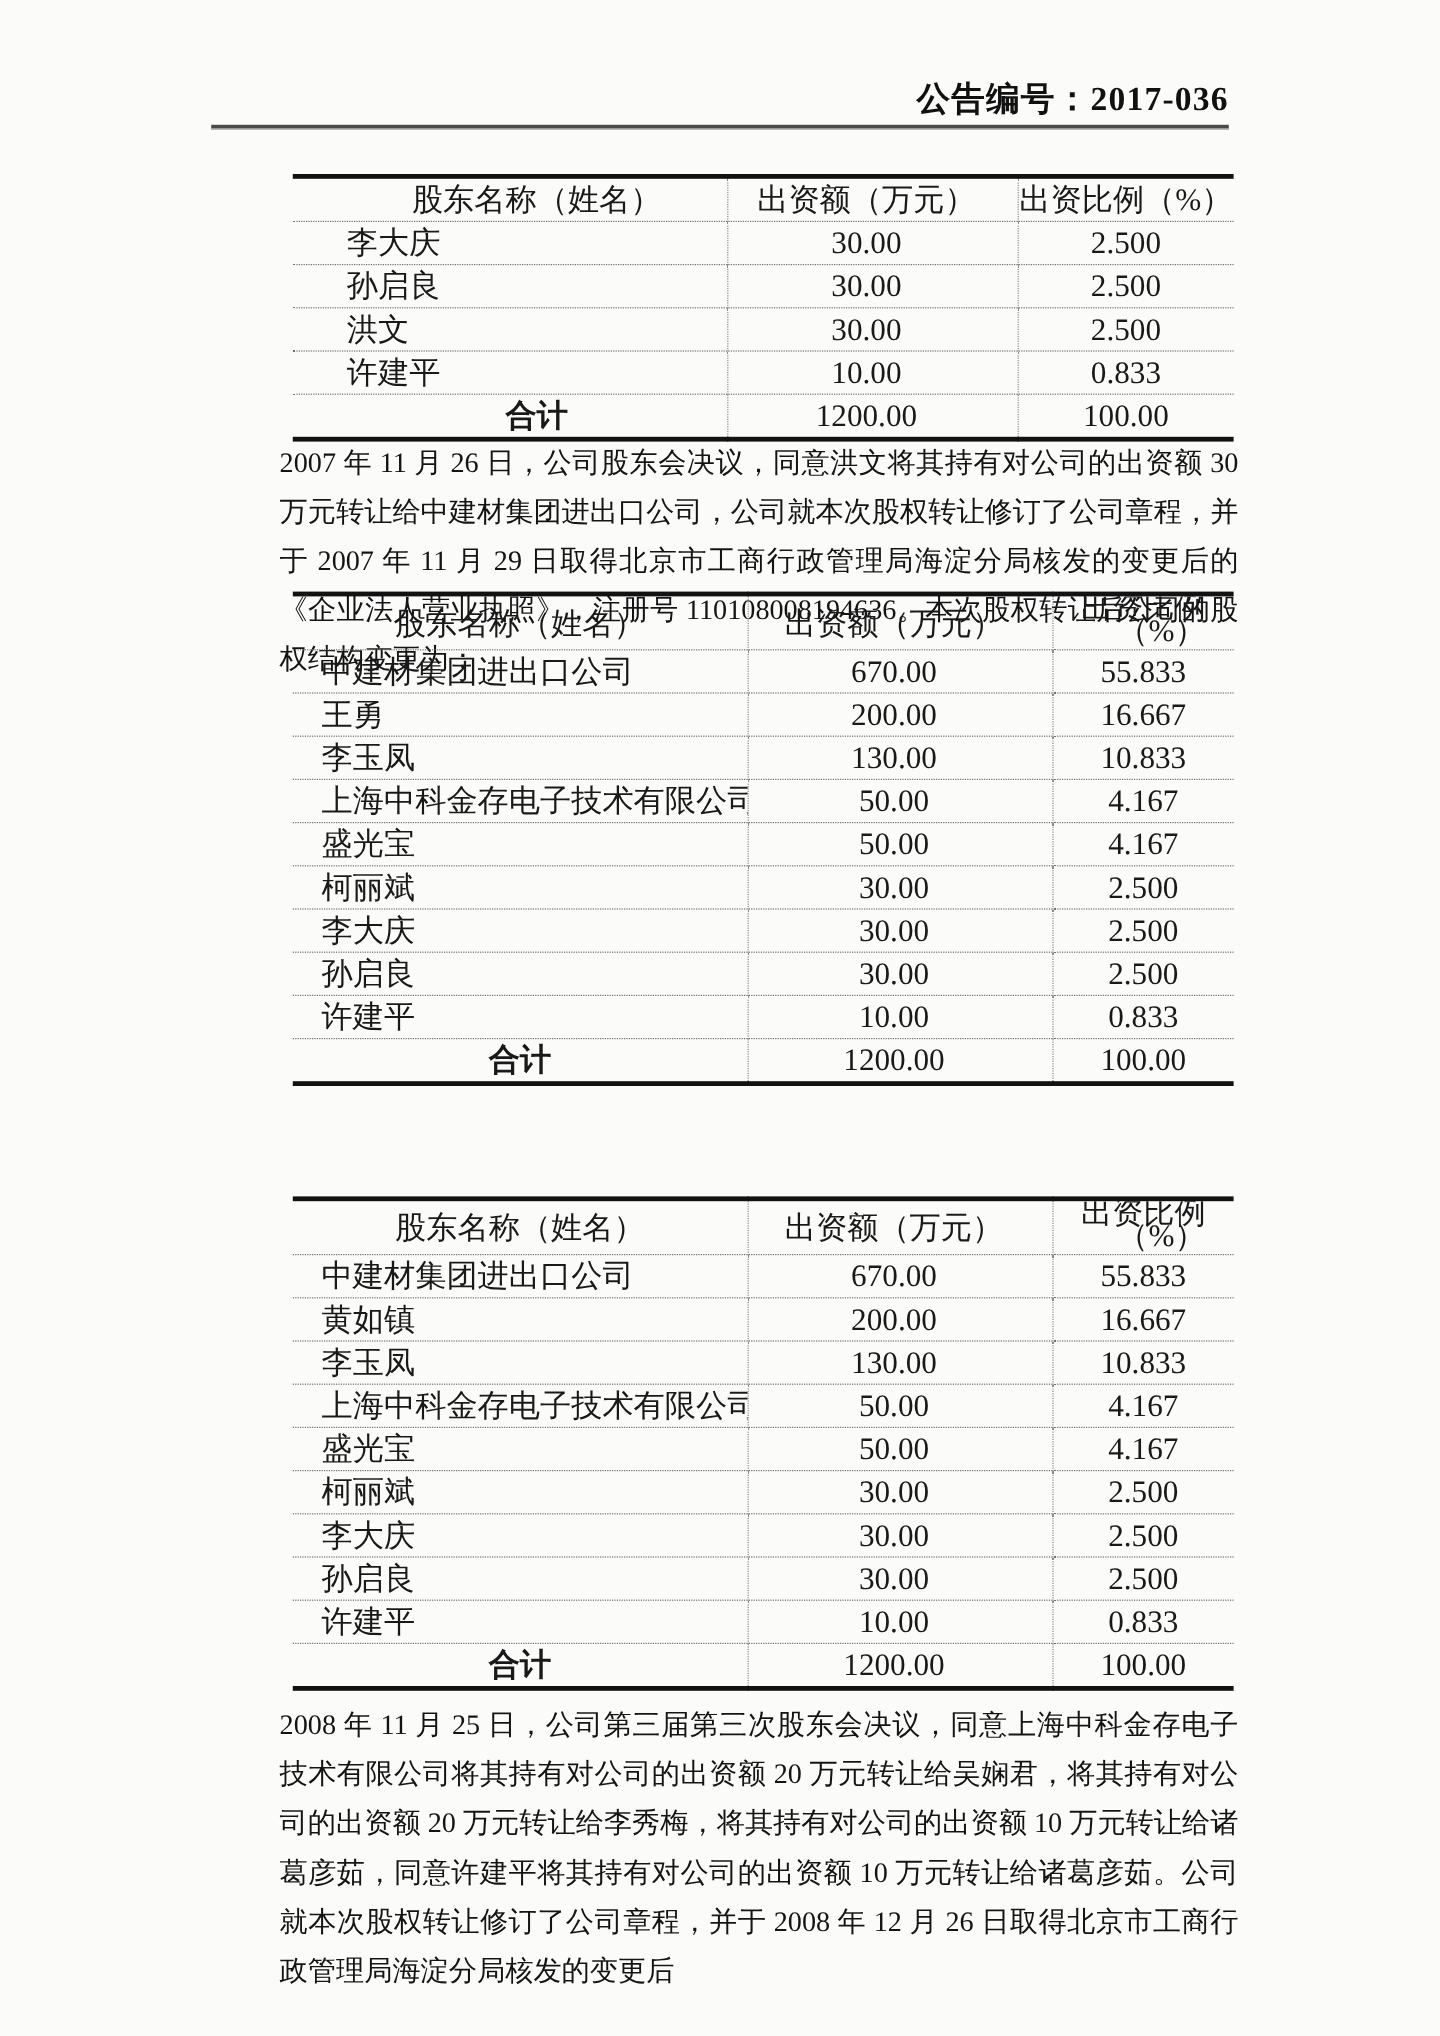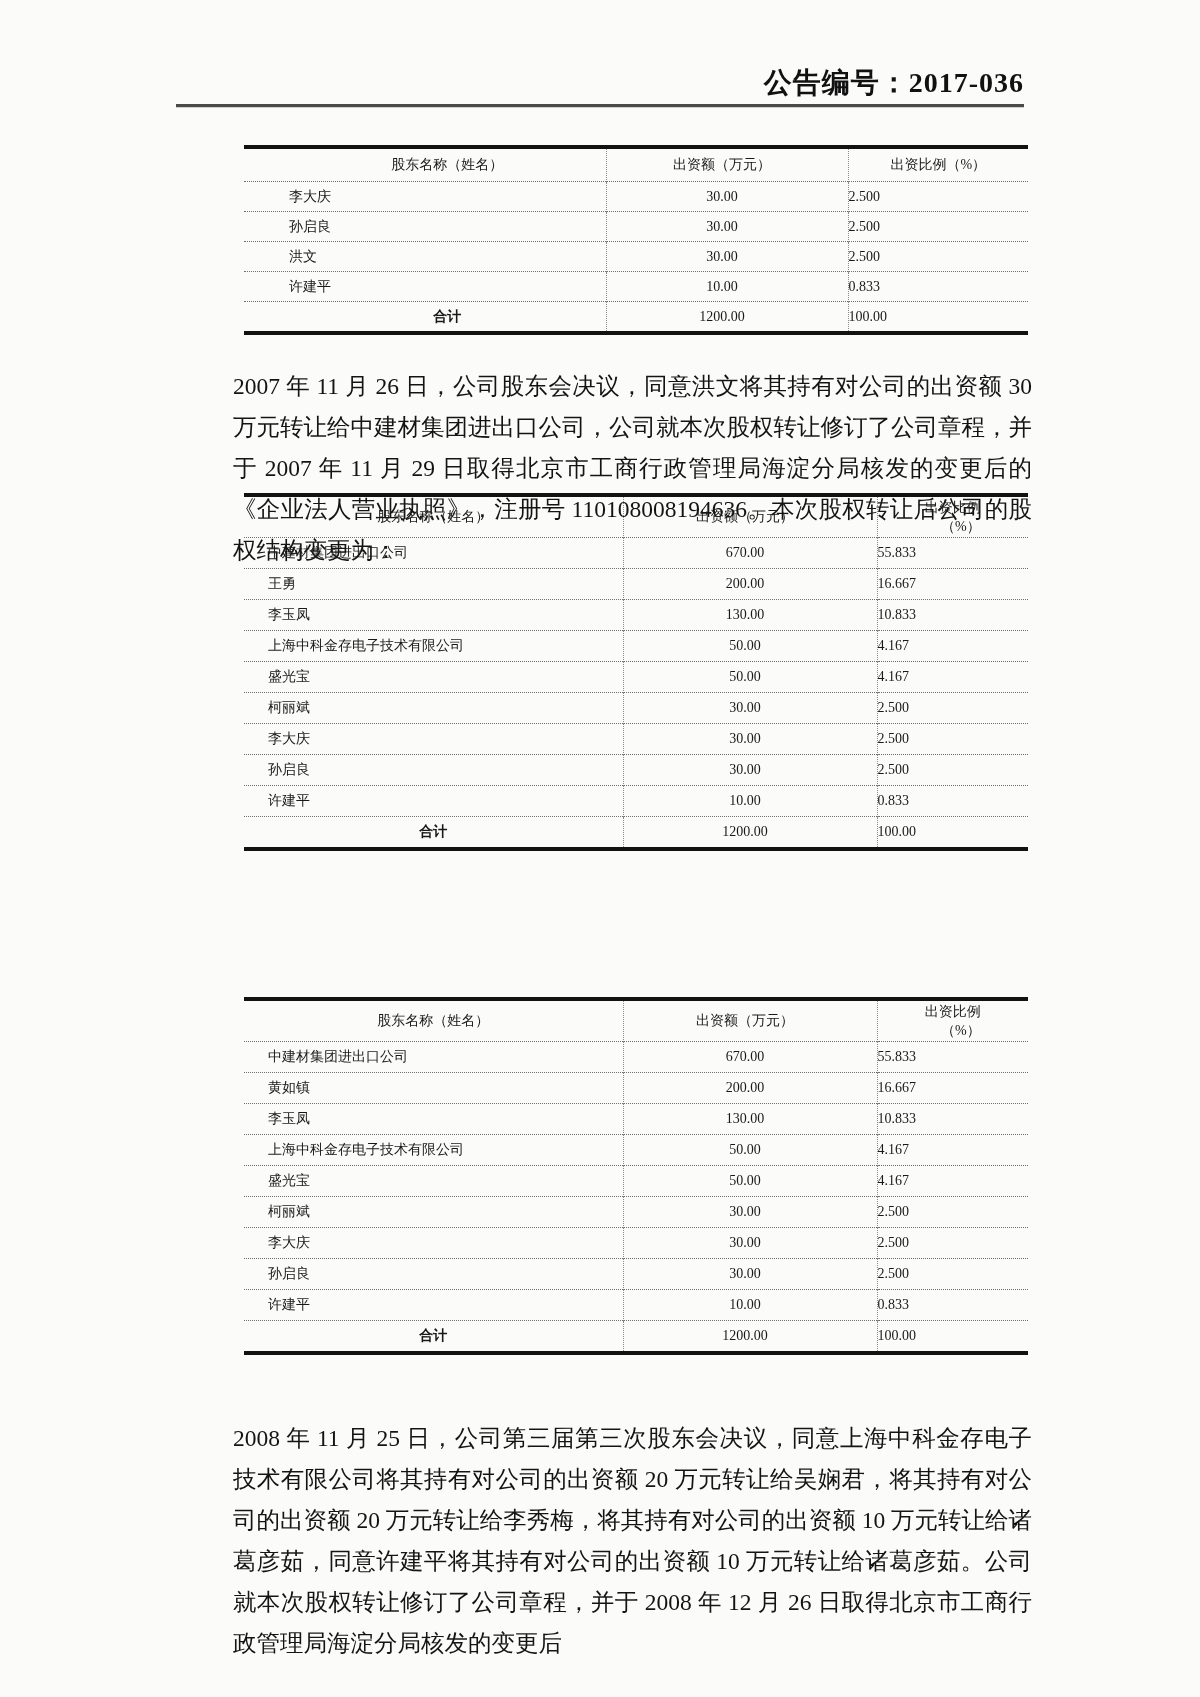--- a/index.html
+++ b/index.html
@@ -33,34 +33,34 @@
   }
   
   table.sh{
     position:absolute;
     left:244px;
     width:784px;
     border-collapse:collapse;
     table-layout:fixed;
     border-top:4px solid #121212;
     border-bottom:4px solid #121212;
-    font-size:14px;
+    font-size:26px;
     color:#191919;
   }
   table.sh td{
     padding:0;
     vertical-align:middle;
     overflow:hidden;
     white-space:nowrap;
   }
   table.sh tr.body-row td{border-top:1px dotted #6e6e6e;}
   table.sh td.c2, table.sh td.c3{border-left:1px dotted #8a8a8a;}
   table.sh td.c1{text-align:left;padding-left:24px;}
   table.sh td.c2{text-align:center;padding-right:10px;}
-  table.sh td.c3{}
+  table.sh td.c3{text-align:center;}
   table.sh td.hc{text-align:center;padding-left:0;}
   table.sh tr.total-row td.c1{text-align:center;padding-left:0;font-weight:bold;}
   #table1{top:145px;}
   #table1 td{height:29px;}
   #table1 tr.head-row td{height:32px;}
   #table1 td.c1{padding-left:45px;}
   #table2{top:493px;}
   #table3{top:997px;}
   #table2 td,#table3 td{height:30px;}
   #table2 tr.head-row td,#table3 tr.head-row td{height:40px;}

